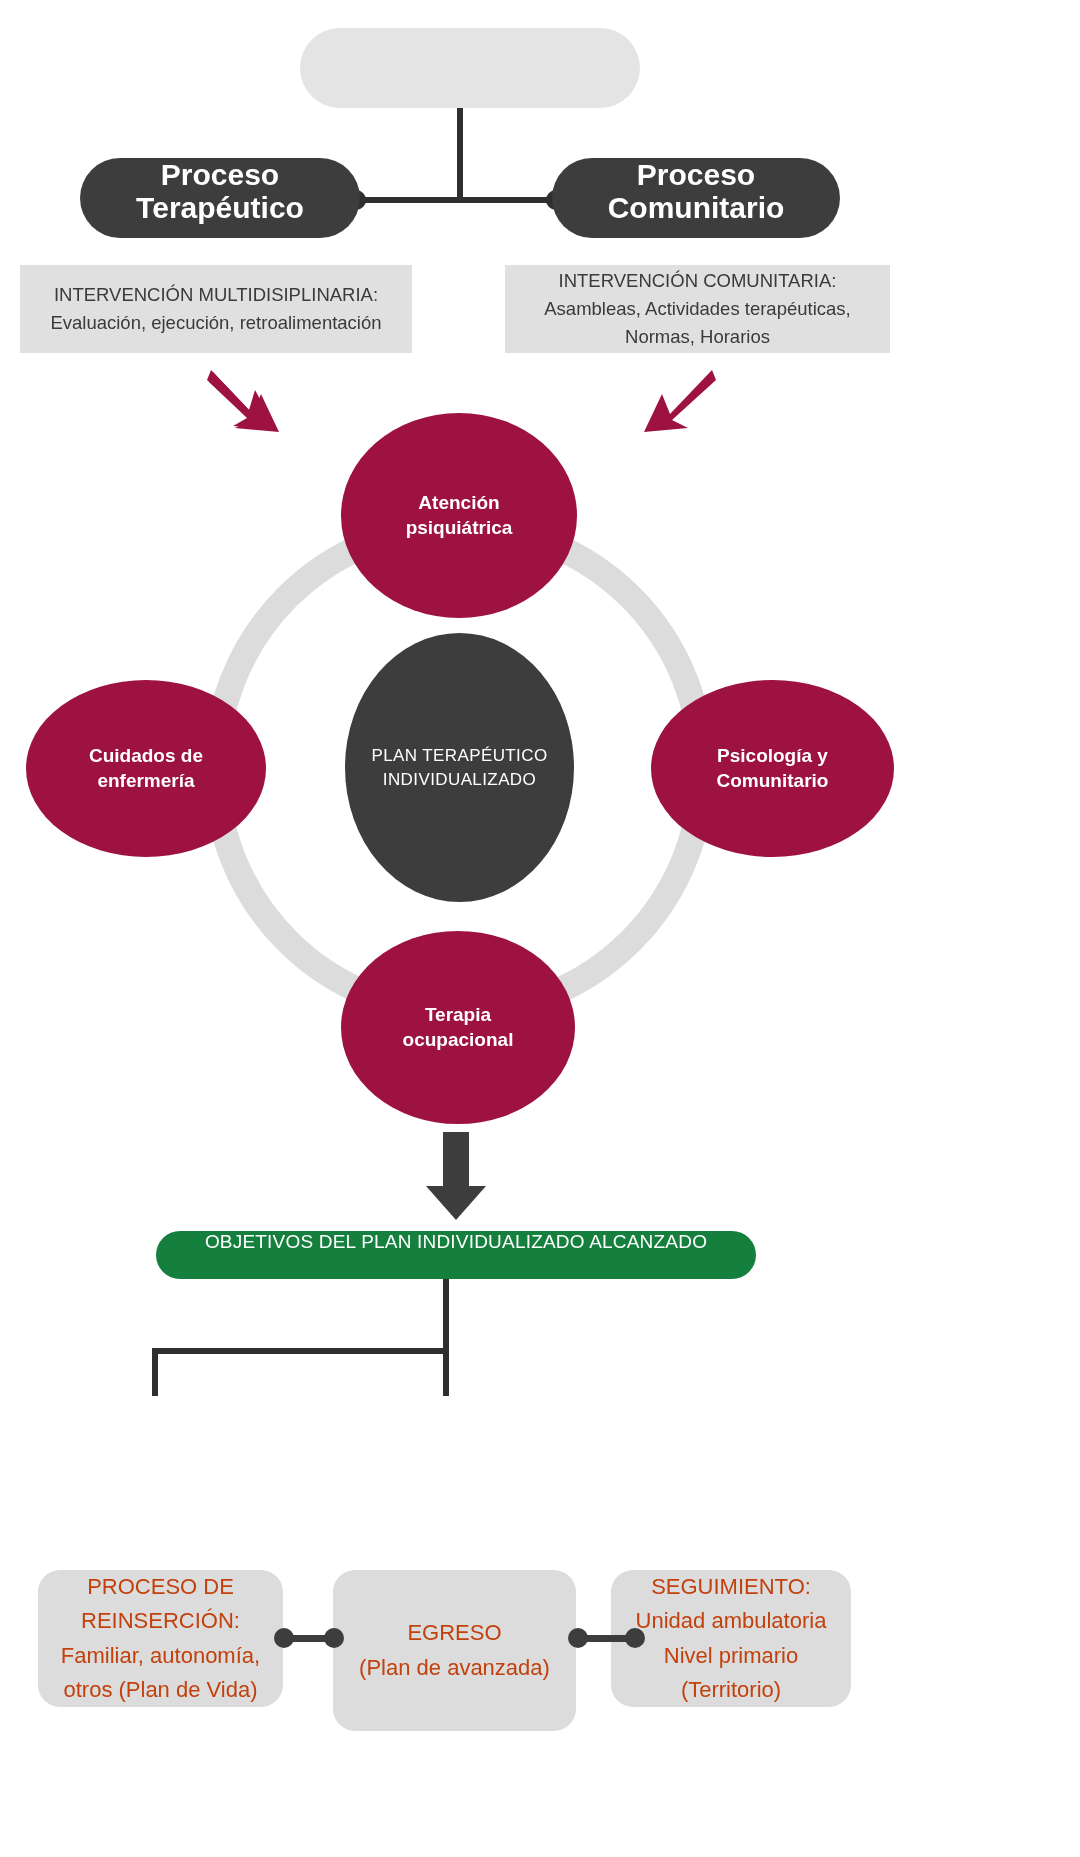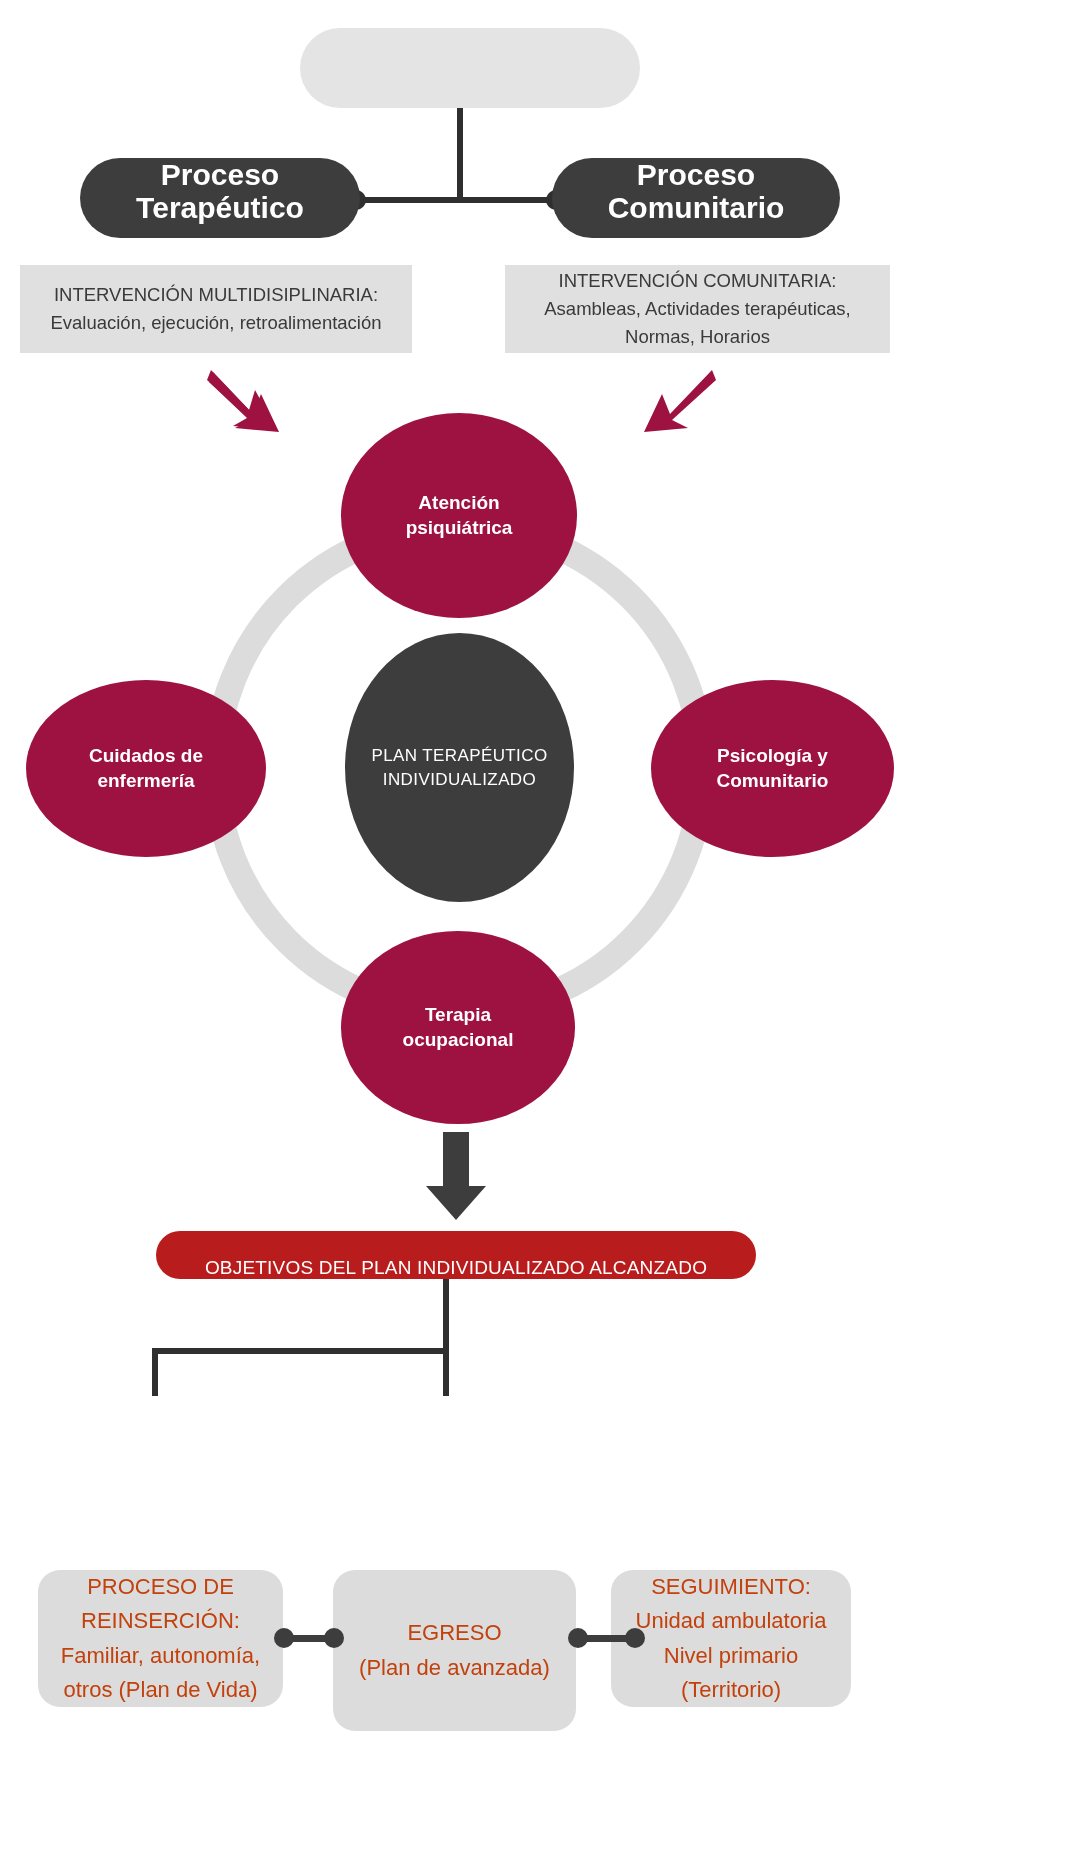--- a/index.html
+++ b/index.html
@@ -74,22 +74,22 @@
   
   #down-shaft{left:443px;top:1132px;width:26px;height:58px;background:#3d3d3d;}
   #down-head{
     left:426px;top:1186px;width:0;height:0;
     border-left:30px solid transparent;border-right:30px solid transparent;
     border-top:34px solid #3d3d3d;
   }
 
   
   #obj-bar{
-    left:156px;top:1231px;width:600px;height:48px;background:#b91c1c;border-radius:24px;
-    display:flex;align-items:flex-end;justify-content:center;
+    left:156px;top:1231px;width:600px;height:48px;background:#15803d;border-radius:24px;
+    display:flex;align-items:flex-start;justify-content:center;
   }
   #obj-bar .t{color:#ffffff;font-size:19px;letter-spacing:.2px;}
 
   
   .bbox{
     background:#dcdcdc;border-radius:22px;
     display:flex;align-items:center;justify-content:center;text-align:center;
     padding:8px 16px;
   }
   .bbox .t{font-size:22px;line-height:1.55;color:#c2410c;}

